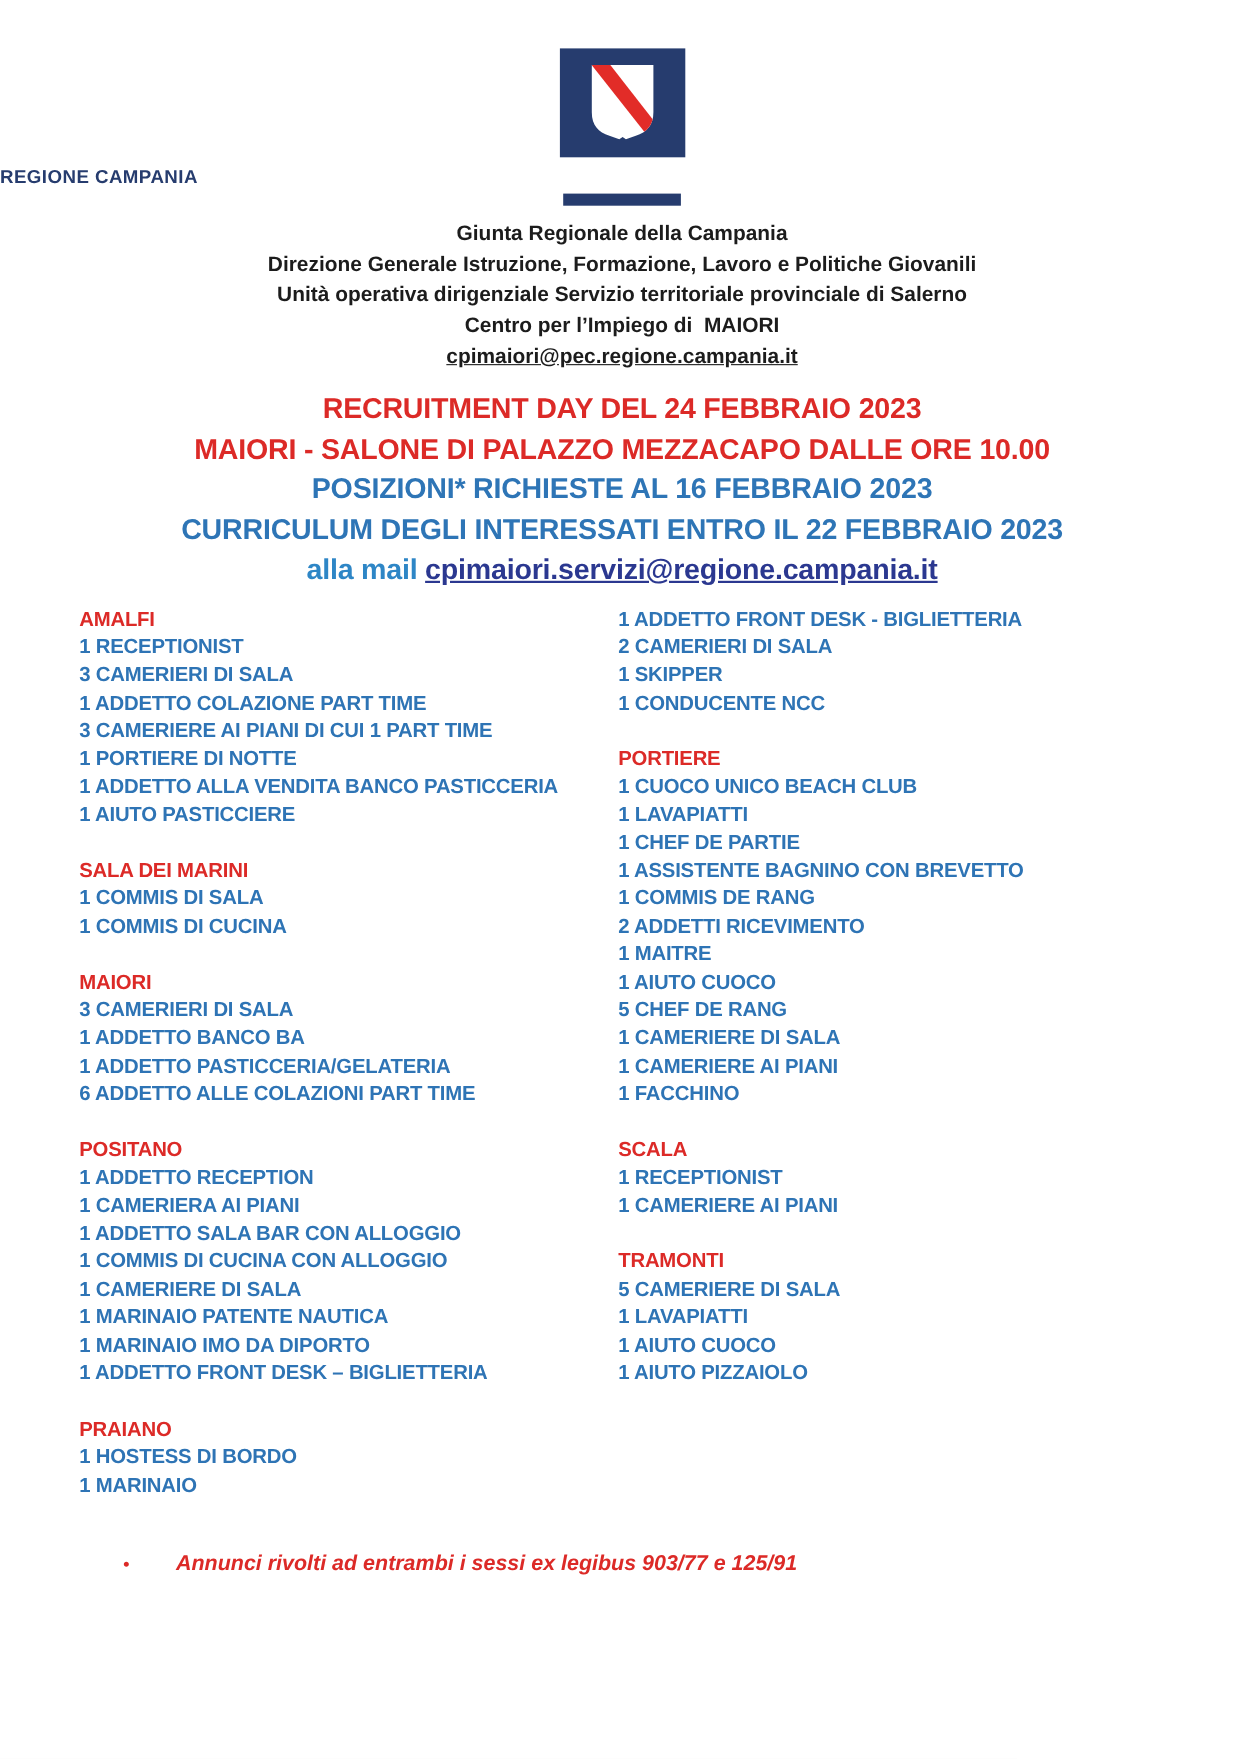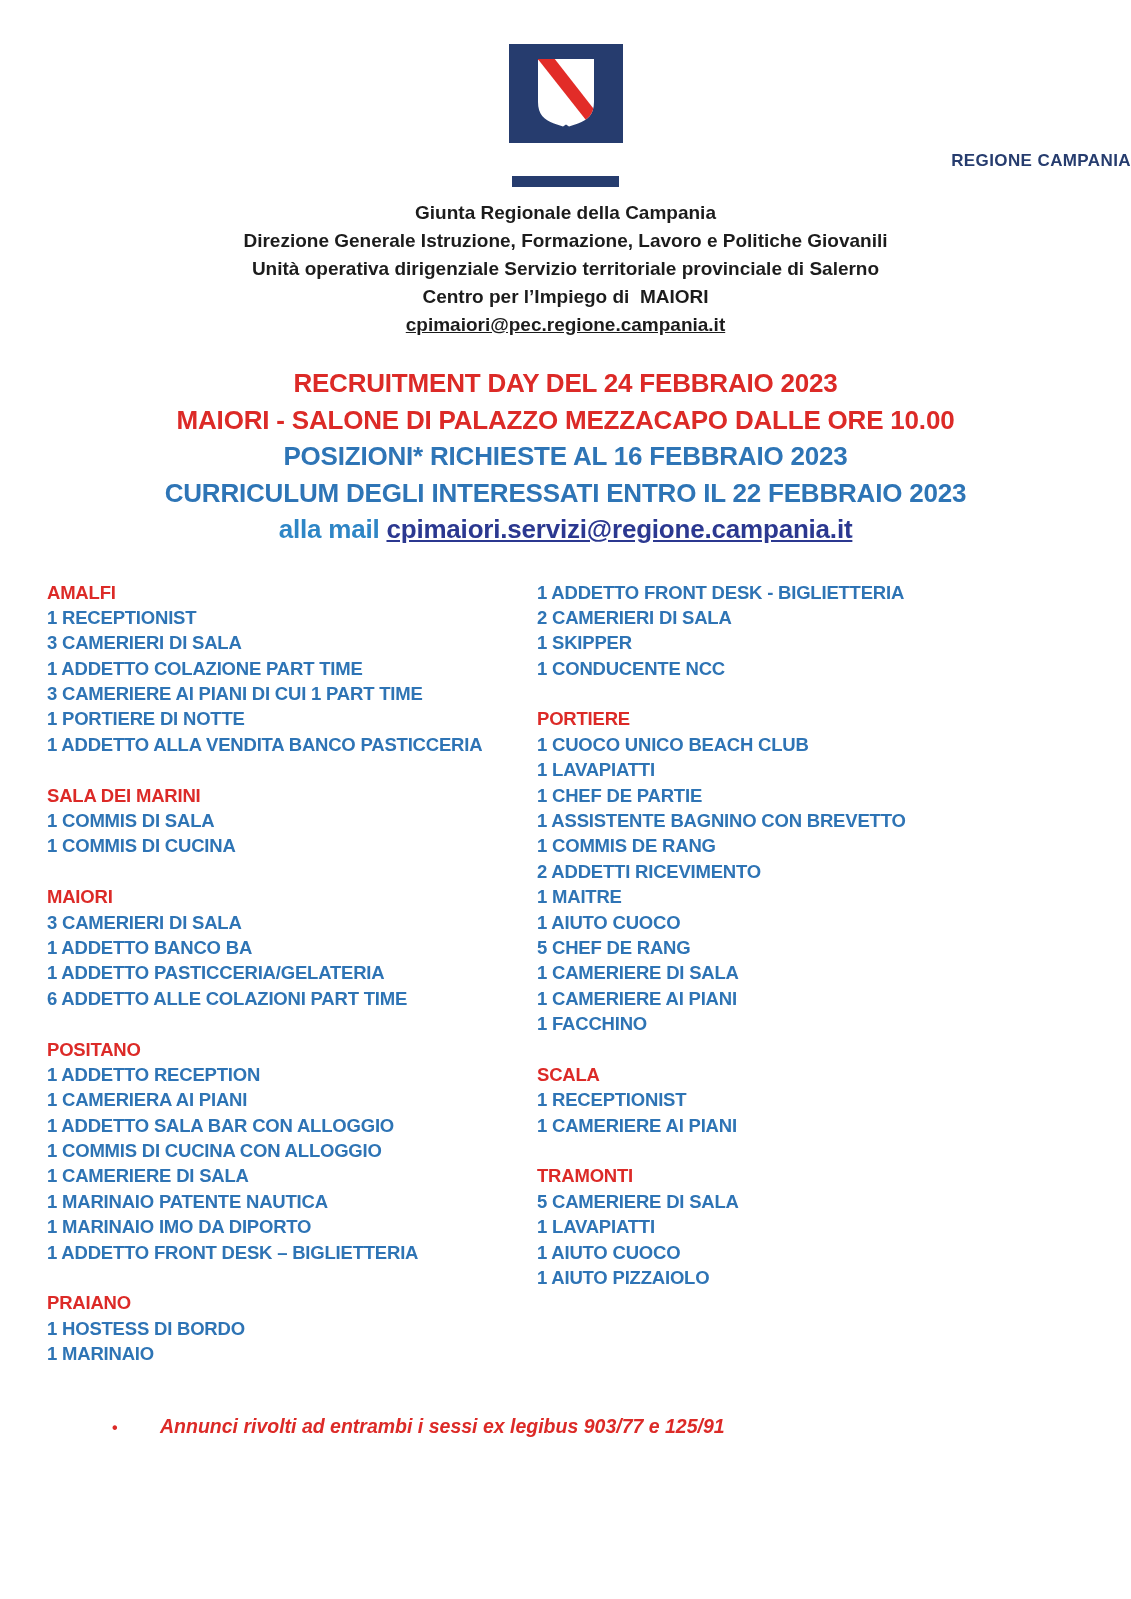--- a/index.html
+++ b/index.html
@@ -3,50 +3,50 @@
 <meta charset="utf-8">
 <style>
   html,body{margin:0;padding:0;background:#e8e8e8;}
   .page{
     width:1131px;height:1599px;background:#fff;margin:0 auto;
     position:relative;overflow:hidden;
     font-family:"Liberation Sans",sans-serif;
     -webkit-font-smoothing:antialiased;
   }
   
-  .logo-wrap{padding-top:44px;text-align:right;}
+  .logo-wrap{padding-top:44px;text-align:left;}
   .logo-square{
     width:114px;height:99px;background:var(--logo-navy,#263C6E);
     margin:0 auto;display:flex;align-items:center;justify-content:center;
   }
   .logo-caption{
     margin-top:8px;font-size:17px;font-weight:bold;
     color:var(--logo-navy,#263C6E);letter-spacing:.4px;
   }
   .logo-bar{width:107px;height:11px;background:var(--logo-navy,#263C6E);margin:5px auto 0;}
   
   .org-block{margin-top:12px;text-align:center;color:var(--text-black,#1C1C1C);}
   .org-block .line{
     font-size:19px;font-weight:bold;line-height:28px;white-space:pre-wrap;
   }
   .email-row{font-size:19px;font-weight:bold;line-height:28px;}
   .u{text-decoration:underline;}
   .black-link{color:var(--text-black,#1C1C1C);}
   .navy-link{color:var(--link-navy,#2B3890);}
   .email-gap{display:inline-block;width:14px;}
   
-  .headline-block{margin-top:26px;text-align:center;}
+  .headline-block{margin-top:14px;text-align:center;}
   .headline-block .hl{
     font-size:26px;font-weight:bold;line-height:36.5px;letter-spacing:-.2px;
   }
   .hl-red{color:var(--red,#DC2A27);}
   .hl-blue{color:var(--headline-blue,#2E75B6);}
   .hl-mail-prefix{color:var(--mail-light-blue,#2E86C6);}
   
-  .listings{margin-top:32px;padding-left:47px;display:flex;}
+  .listings{margin-top:14px;padding-left:72px;display:flex;}
   .col{display:block;}
   .col-left{width:490px;flex:0 0 490px;}
   .col-right{flex:1 1 auto;}
   .row{height:25.4px;line-height:25.4px;font-size:18.5px;font-weight:bold;
        letter-spacing:-.2px;white-space:nowrap;}
   .row.town{color:var(--red,#DC2A27);}
   .row.item{color:var(--item-blue,#2E74B5);}
   .row.spacer{height:25.4px;}
   
   .footnote{
@@ -98,20 +98,21 @@
 
   <div class="listings">
     <div class="col col-left">
         <div class="row town">AMALFI</div>
         <div class="row item">1 RECEPTIONIST</div>
         <div class="row item">3 CAMERIERI DI SALA</div>
         <div class="row item">1 ADDETTO COLAZIONE PART TIME</div>
         <div class="row item">3 CAMERIERE AI PIANI DI CUI 1 PART TIME</div>
         <div class="row item">1 PORTIERE DI NOTTE</div>
         <div class="row item">1 ADDETTO ALLA VENDITA BANCO PASTICCERIA</div>
+        <div class="row item">1 AIUTO PASTICCIERE</div>
         <div class="row spacer"></div>
         <div class="row town">SALA DEI MARINI</div>
         <div class="row item">1 COMMIS DI SALA</div>
         <div class="row item">1 COMMIS DI CUCINA</div>
         <div class="row spacer"></div>
         <div class="row town">MAIORI</div>
         <div class="row item">3 CAMERIERI DI SALA</div>
         <div class="row item">1 ADDETTO BANCO BA</div>
         <div class="row item">1 ADDETTO PASTICCERIA/GELATERIA</div>
         <div class="row item">6 ADDETTO ALLE COLAZIONI PART TIME</div>

